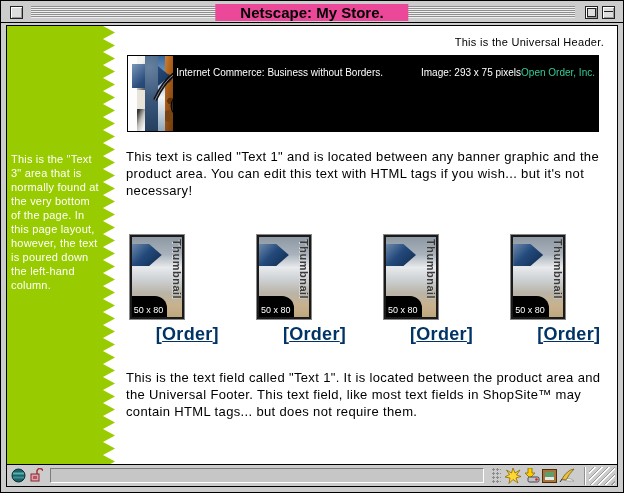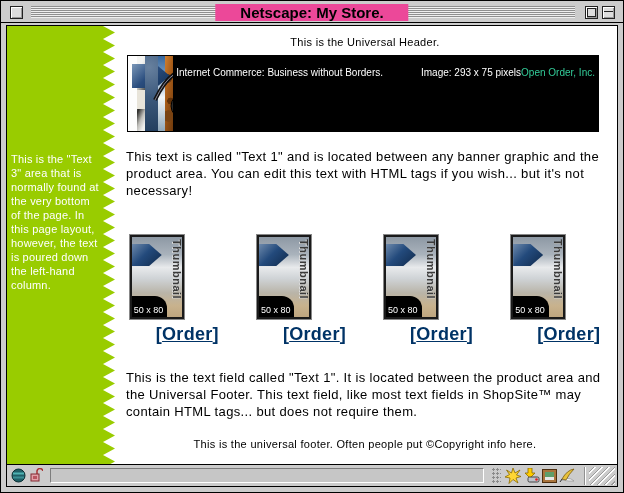--- a/index.html
+++ b/index.html
@@ -62,21 +62,21 @@
   }
   .greencol .zz{
     position:absolute; left:96px; top:0; bottom:0; width:13px;
   }
   .text3{
     padding:126px 3px 0 4px; font-size:11px; line-height:14px;
     letter-spacing:0.2px;
   }
 
   .main{ margin-left:119px; width:478px; }
-  .centerline{ text-align:center; font-size:11px; letter-spacing:0.3px; margin-top:10px; color:#000; }
+  .centerline{ text-align:right; font-size:11px; letter-spacing:0.3px; margin-top:10px; color:#000; }
 
   
   .banner{
     margin-top:7px; margin-left:1px; width:472px; height:77px;
     border:1px solid #000; background:#000;
     display:flex; flex-direction:row;
   }
   .banner-art{ flex:1; display:flex; overflow:hidden; }
   .ba-left{ width:95px; background:#fdfdfd; position:relative; }
   .ba-arrow{
@@ -276,21 +276,20 @@
                 <div class="t-vlabel">Thumbnail</div>
                 <div class="t-size">50 x 80</div>
               </div>
               <a class="orderlink" href="#"><span>[</span><span class="u">Order</span><span>]</span></a>
             </div>
 
           </div>
 
           <div class="para para2">This is the text field called "Text 1". It is located between the product area and the Universal Footer. This text field, like most text fields in ShopSite™ may contain HTML tags... but does not require them.</div>
 
-          <div class="centerline footerline">This is the universal footer. Often people put ©Copyright info here.</div>
         </div>
       </div>
 
       <div class="statusbar">
         <div class="sb-icon">
           <svg width="15" height="15" xmlns="http://www.w3.org/2000/svg">
             <circle cx="7.5" cy="7.5" r="6.5" fill="#1f5f66" stroke="#0a2e33"></circle>
             <rect x="2" y="4.5" width="11" height="2" fill="#4fb3b3"></rect>
             <rect x="2" y="8.5" width="11" height="2" fill="#3a8f94"></rect>
           </svg>

